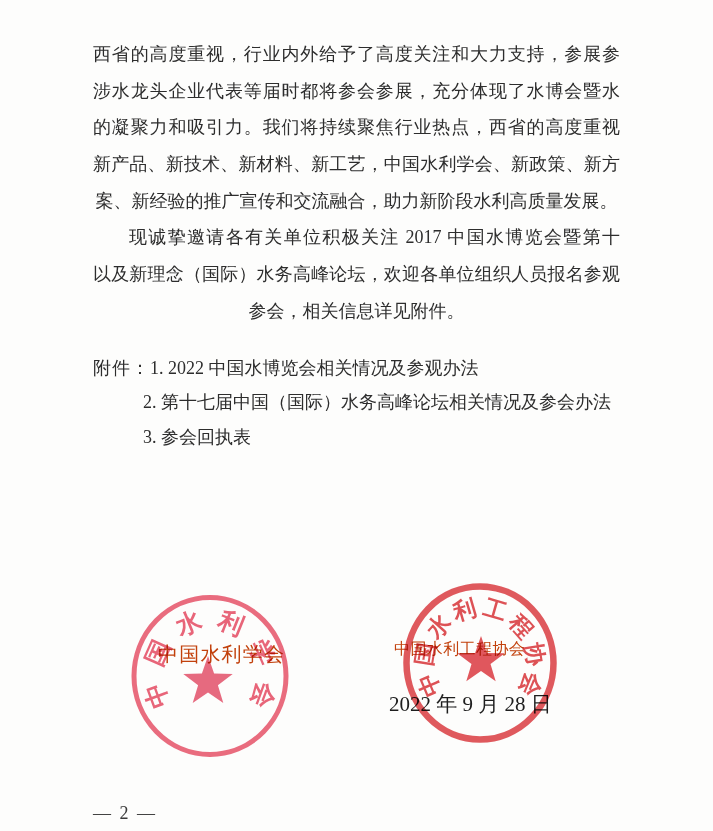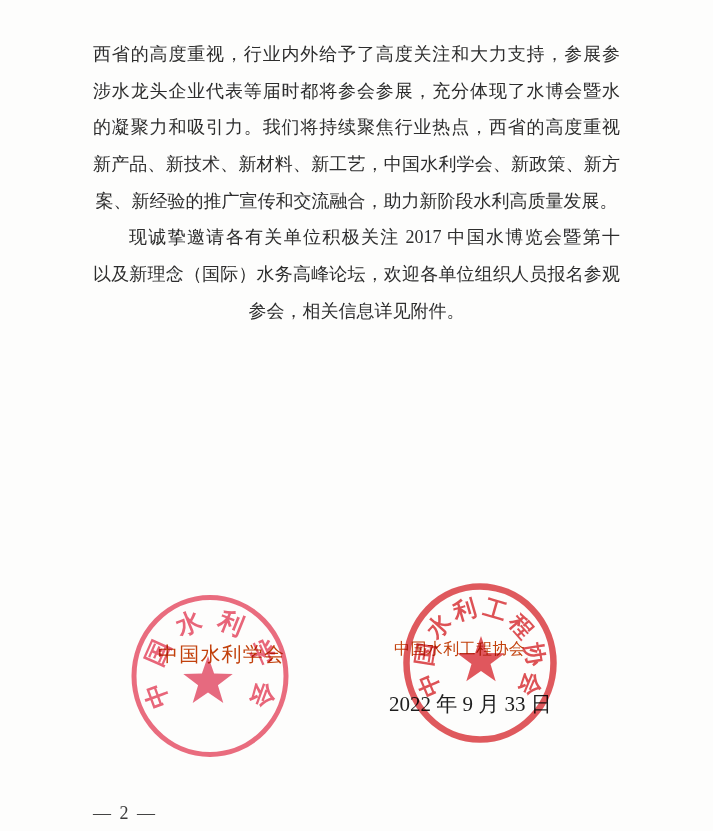--- a/index.html
+++ b/index.html
@@ -47,25 +47,32 @@
     <div class="line fill">西省的高度重视，行业内外给予了高度关注和大力支持，参展参</div>
     <div class="line fill">涉水龙头企业代表等届时都将参会参展，充分体现了水博会暨水</div>
     <div class="line fill">的凝聚力和吸引力。我们将持续聚焦行业热点，西省的高度重视</div>
     <div class="line fill">新产品、新技术、新材料、新工艺，中国水利学会、新政策、新方</div>
     <div class="line nofill">案、新经验的推广宣传和交流融合，助力新阶段水利高质量发展。</div>
 
     <div class="line fill indent1">现诚挚邀请各有关单位积极关注 2017 中国水博览会暨第十</div>
     <div class="line fill">以及新理念（国际）水务高峰论坛，欢迎各单位组织人员报名参观</div>
     <div class="line nofill">参会，相关信息详见附件。</div>
 
+    <div class="attachments">
+      <div class="att-line">
+        <span class="att-label">附件：</span><span>1. 2022 中国水博览会相关情况及参观办法</span>
+      </div>
+      <div class="att-line hang">2. 第十七届中国（国际）水务高峰论坛相关情况及参会办法</div>
+      <div class="att-line hang">3. 参会回执表</div>
+    </div>
   </div>
 
   <div class="sig sig-1">中国水利学会</div>
   <div class="sig sig-2">中国水利工程协会</div>
-  <div class="sig-date">2022 年 9 月 33 日</div>
+  <div class="sig-date">2022 年 9 月 28 日</div>
 
   <svg class="seal seal-1" width="190" height="190" viewBox="-95 -95 190 190">
       <ellipse cx="0" cy="0" rx="76" ry="78.5" fill="none" stroke="#e64a62" stroke-width="5" opacity="0.88"></ellipse>
       <polygon points="-2.0,-20.0 4.1,-2.4 22.7,-2.0 7.9,9.2 13.3,27.0 -2.0,16.4 -17.3,27.0 -11.9,9.2 -26.7,-2.0 -8.1,-2.4" fill="#e4506a" opacity="0.92"></polygon>
       <text transform="rotate(-110.0) translate(0 -57)" text-anchor="middle" dominant-baseline="central" font-size="25" font-weight="bold" font-family="&quot;Liberation Serif&quot;,&quot;DejaVu Serif&quot;,serif" fill="#e64a62" opacity="0.92">中</text>
       <text transform="rotate(-66.0) translate(0 -57)" text-anchor="middle" dominant-baseline="central" font-size="25" font-weight="bold" font-family="&quot;Liberation Serif&quot;,&quot;DejaVu Serif&quot;,serif" fill="#e64a62" opacity="0.92">国</text>
       <text transform="rotate(-22.0) translate(0 -57)" text-anchor="middle" dominant-baseline="central" font-size="25" font-weight="bold" font-family="&quot;Liberation Serif&quot;,&quot;DejaVu Serif&quot;,serif" fill="#e64a62" opacity="0.92">水</text>
       <text transform="rotate(22.0) translate(0 -57)" text-anchor="middle" dominant-baseline="central" font-size="25" font-weight="bold" font-family="&quot;Liberation Serif&quot;,&quot;DejaVu Serif&quot;,serif" fill="#e64a62" opacity="0.92">利</text>
       <text transform="rotate(66.0) translate(0 -57)" text-anchor="middle" dominant-baseline="central" font-size="25" font-weight="bold" font-family="&quot;Liberation Serif&quot;,&quot;DejaVu Serif&quot;,serif" fill="#e64a62" opacity="0.92">学</text>
       <text transform="rotate(110.0) translate(0 -57)" text-anchor="middle" dominant-baseline="central" font-size="25" font-weight="bold" font-family="&quot;Liberation Serif&quot;,&quot;DejaVu Serif&quot;,serif" fill="#e64a62" opacity="0.92">会</text>

